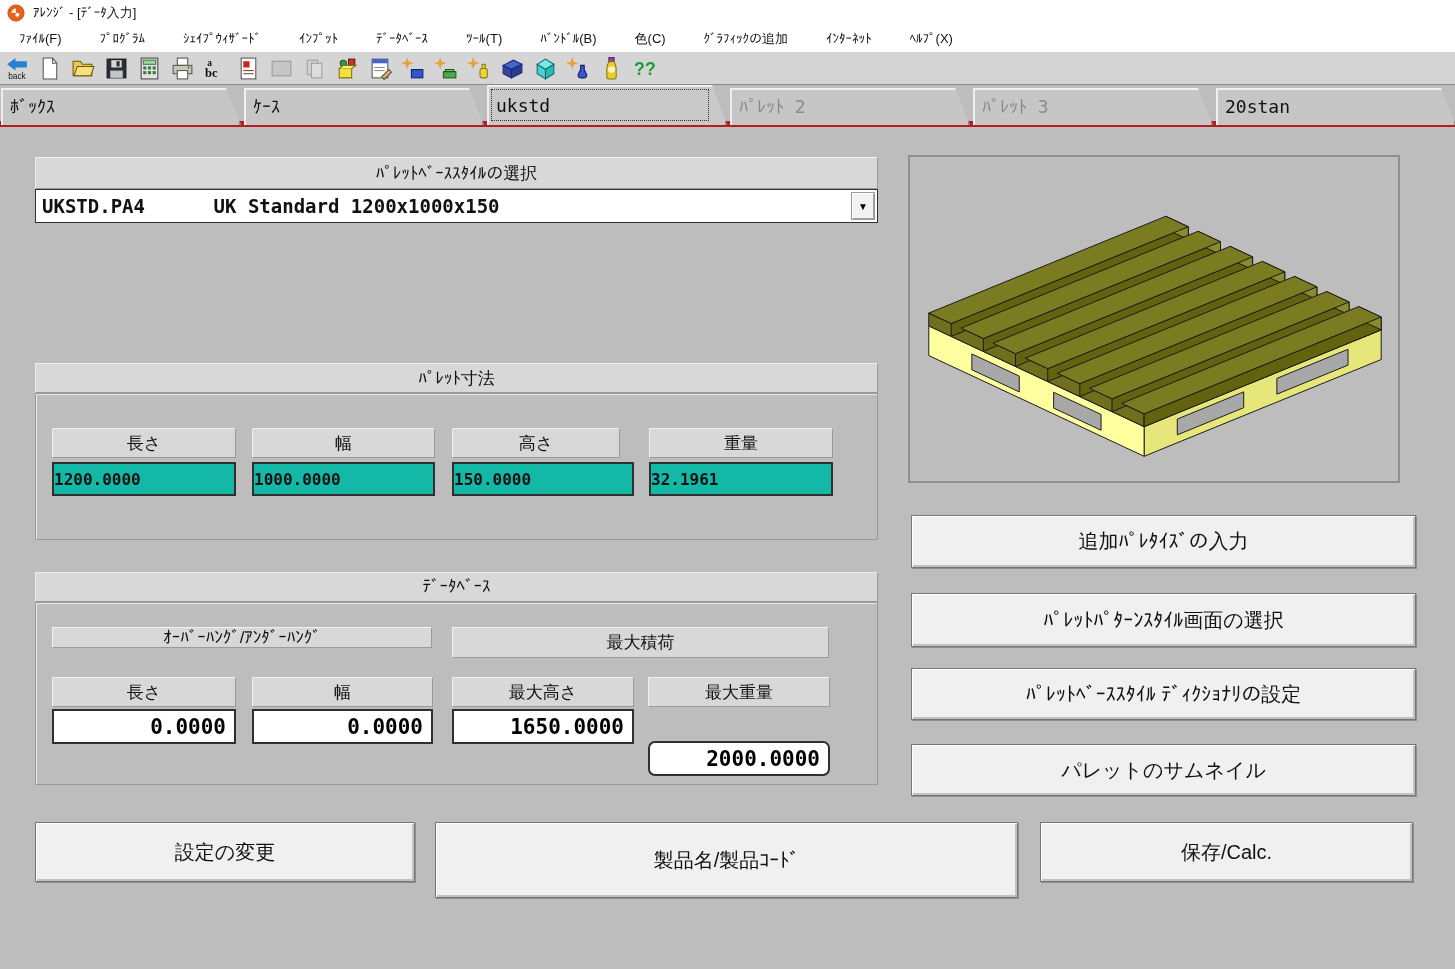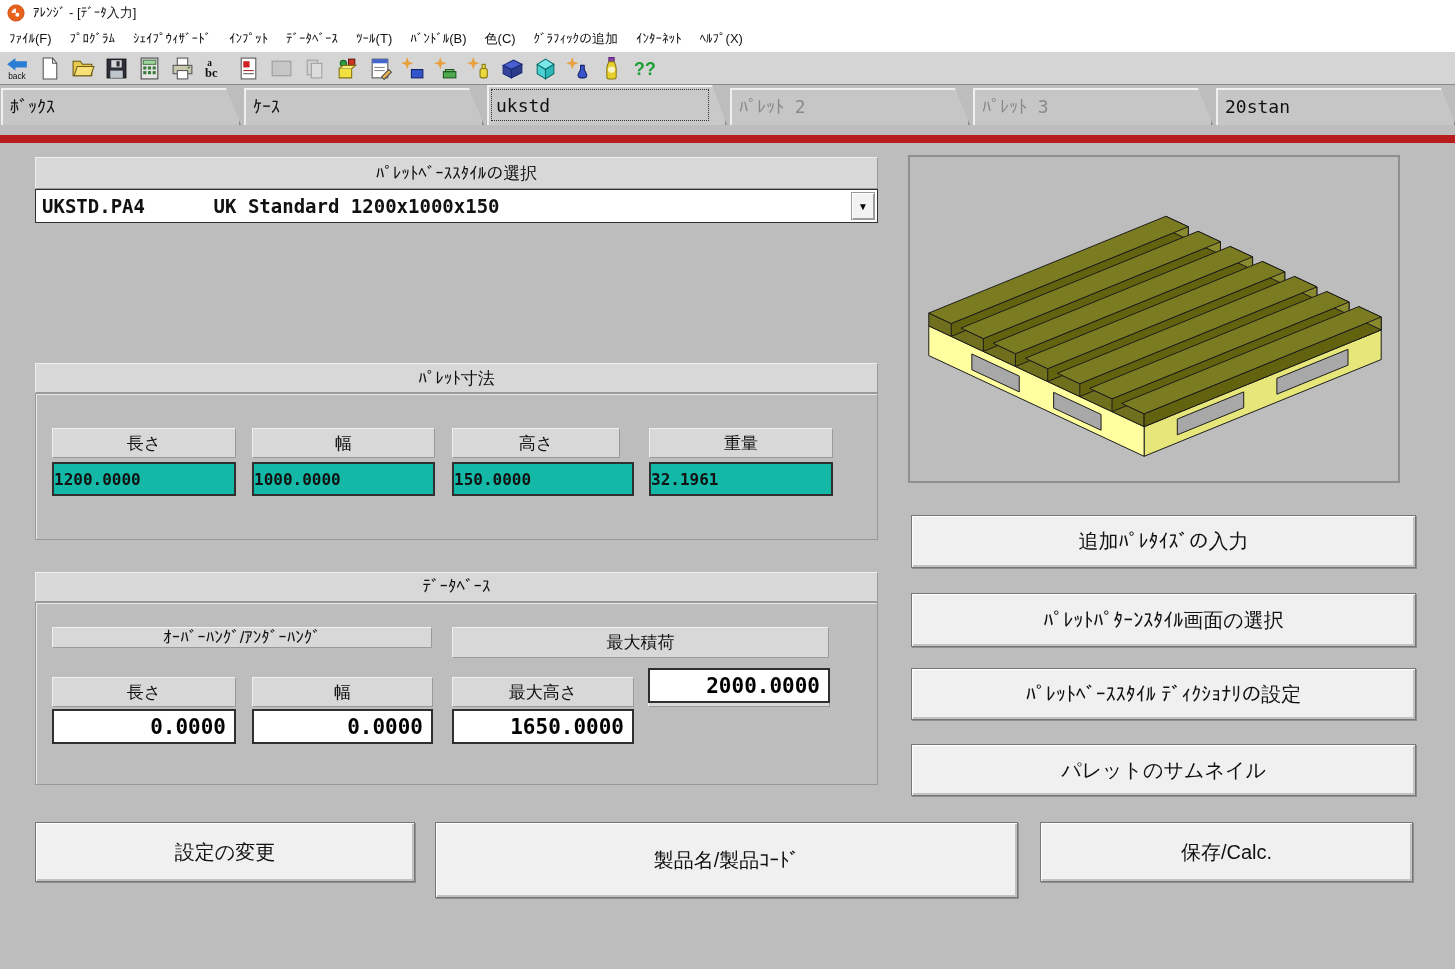--- a/index.html
+++ b/index.html
@@ -15,31 +15,31 @@
   .screen{position:relative;width:1455px;height:969px;overflow:hidden;background:var(--window-bg)}
 
   
   .titlebar{position:absolute;left:0;top:0;width:1455px;height:26px;background:var(--titlebar-bg);
     display:flex;align-items:center;gap:8px;padding-left:7px;font-size:13px}
   .appicon{width:18px;height:18px;flex:0 0 auto}
 
   
   .menubar{position:absolute;left:0;top:26px;width:1455px;height:26px;background:var(--menubar-bg);
     display:flex;align-items:center;font-size:13px}
-  .menu-item{padding:0 9px;line-height:26px;cursor:default}
+  .menu-item{padding:0 19px;line-height:26px;cursor:default}
 
   
   .toolbar{position:absolute;left:0;top:52px;width:1455px;height:33px;background:var(--toolbar-bg);
     border-bottom:1px solid #8a8a8a;display:flex;align-items:center;gap:6px;padding-left:4px}
   .ti{width:27px;height:27px;display:flex;align-items:center;justify-content:center}
   .ti svg{width:25px;height:25px}
 
   
-  .tabbar{position:absolute;left:0;top:85px;width:1455px;height:58px;background:var(--window-bg);
-    border-bottom:8px solid #b91c1c}
+  .tabbar{position:absolute;left:0;top:85px;width:1455px;height:42px;background:var(--window-bg);
+    border-bottom:6px solid #b91c1c}
   .tab{position:absolute;top:3px;height:37px;width:240px;background:#c6c6c6;
     clip-path:polygon(0 0,calc(100% - 15px) 0,100% 100%,0 100%);
     box-shadow:inset 2px 2px 0 #efefef, inset -2px 0 0 #8a8a8a;
     font-size:18px;display:flex;align-items:center;padding-left:9px;cursor:default}
   .tab.active{top:0;height:40px;background:#c9c9c9}
   .tab .focus-rect{position:absolute;left:4px;top:4px;right:18px;bottom:4px;border:1px dotted #333;pointer-events:none}
   .tab.disabled{color:var(--disabled-text)}
 
   
   .hdr{position:absolute;background:var(--panel-light);border:1px solid #9a9a9a;border-top-color:#efefef;border-left-color:#efefef;
@@ -291,21 +291,21 @@
   <div class="panel" style="left:35px;top:602px;width:843px;height:183px"></div>
   <div class="col-label" style="left:52px;top:627px;width:380px;height:21px">ｵｰﾊﾞｰﾊﾝｸﾞ/ｱﾝﾀﾞｰﾊﾝｸﾞ</div>
   <div class="col-label" style="left:452px;top:627px;width:377px;height:31px">最大積荷</div>
   <div class="col-label" style="left:52px;top:677px;width:184px;height:30px">長さ</div>
   <div class="col-label" style="left:252px;top:677px;width:181px;height:30px">幅</div>
   <div class="col-label" style="left:452px;top:677px;width:182px;height:30px">最大高さ</div>
   <div class="col-label" style="left:648px;top:677px;width:182px;height:30px">最大重量</div>
   <input class="val-white" style="left: 52px; top: 709px; width: 184px; height: 35px;" value="0.0000">
   <input class="val-white" style="left: 252px; top: 709px; width: 181px; height: 35px;" value="0.0000">
   <input class="val-white" style="left: 452px; top: 709px; width: 182px; height: 35px;" value="1650.0000">
-  <input class="val-white" style="left: 648px; top: 668px; width: 182px; height: 35px;" value="2000.0000">
+  <input class="val-white" style="left: 648px; top: 741px; width: 182px; height: 35px; border-radius: 7px;" value="2000.0000">
 
   <div class="img-frame">
     <svg viewBox="0 0 492 328">
       <g stroke="#1a1a1a" stroke-width="1">
 
         <polygon points="236,273 476,175 476,205 236,303" fill="#e6e67a"></polygon>
         <polygon points="269.6,265.3 336.8,237.8 336.8,253.8 269.6,281.3" fill="#a8a8a8"></polygon>
         <polygon points="370.4,224.1 442.4,194.7 442.4,210.7 370.4,240.1" fill="#a8a8a8"></polygon>
 
         <polygon points="18,171 236,273 236,303 18,201" fill="#ffffa0"></polygon>

